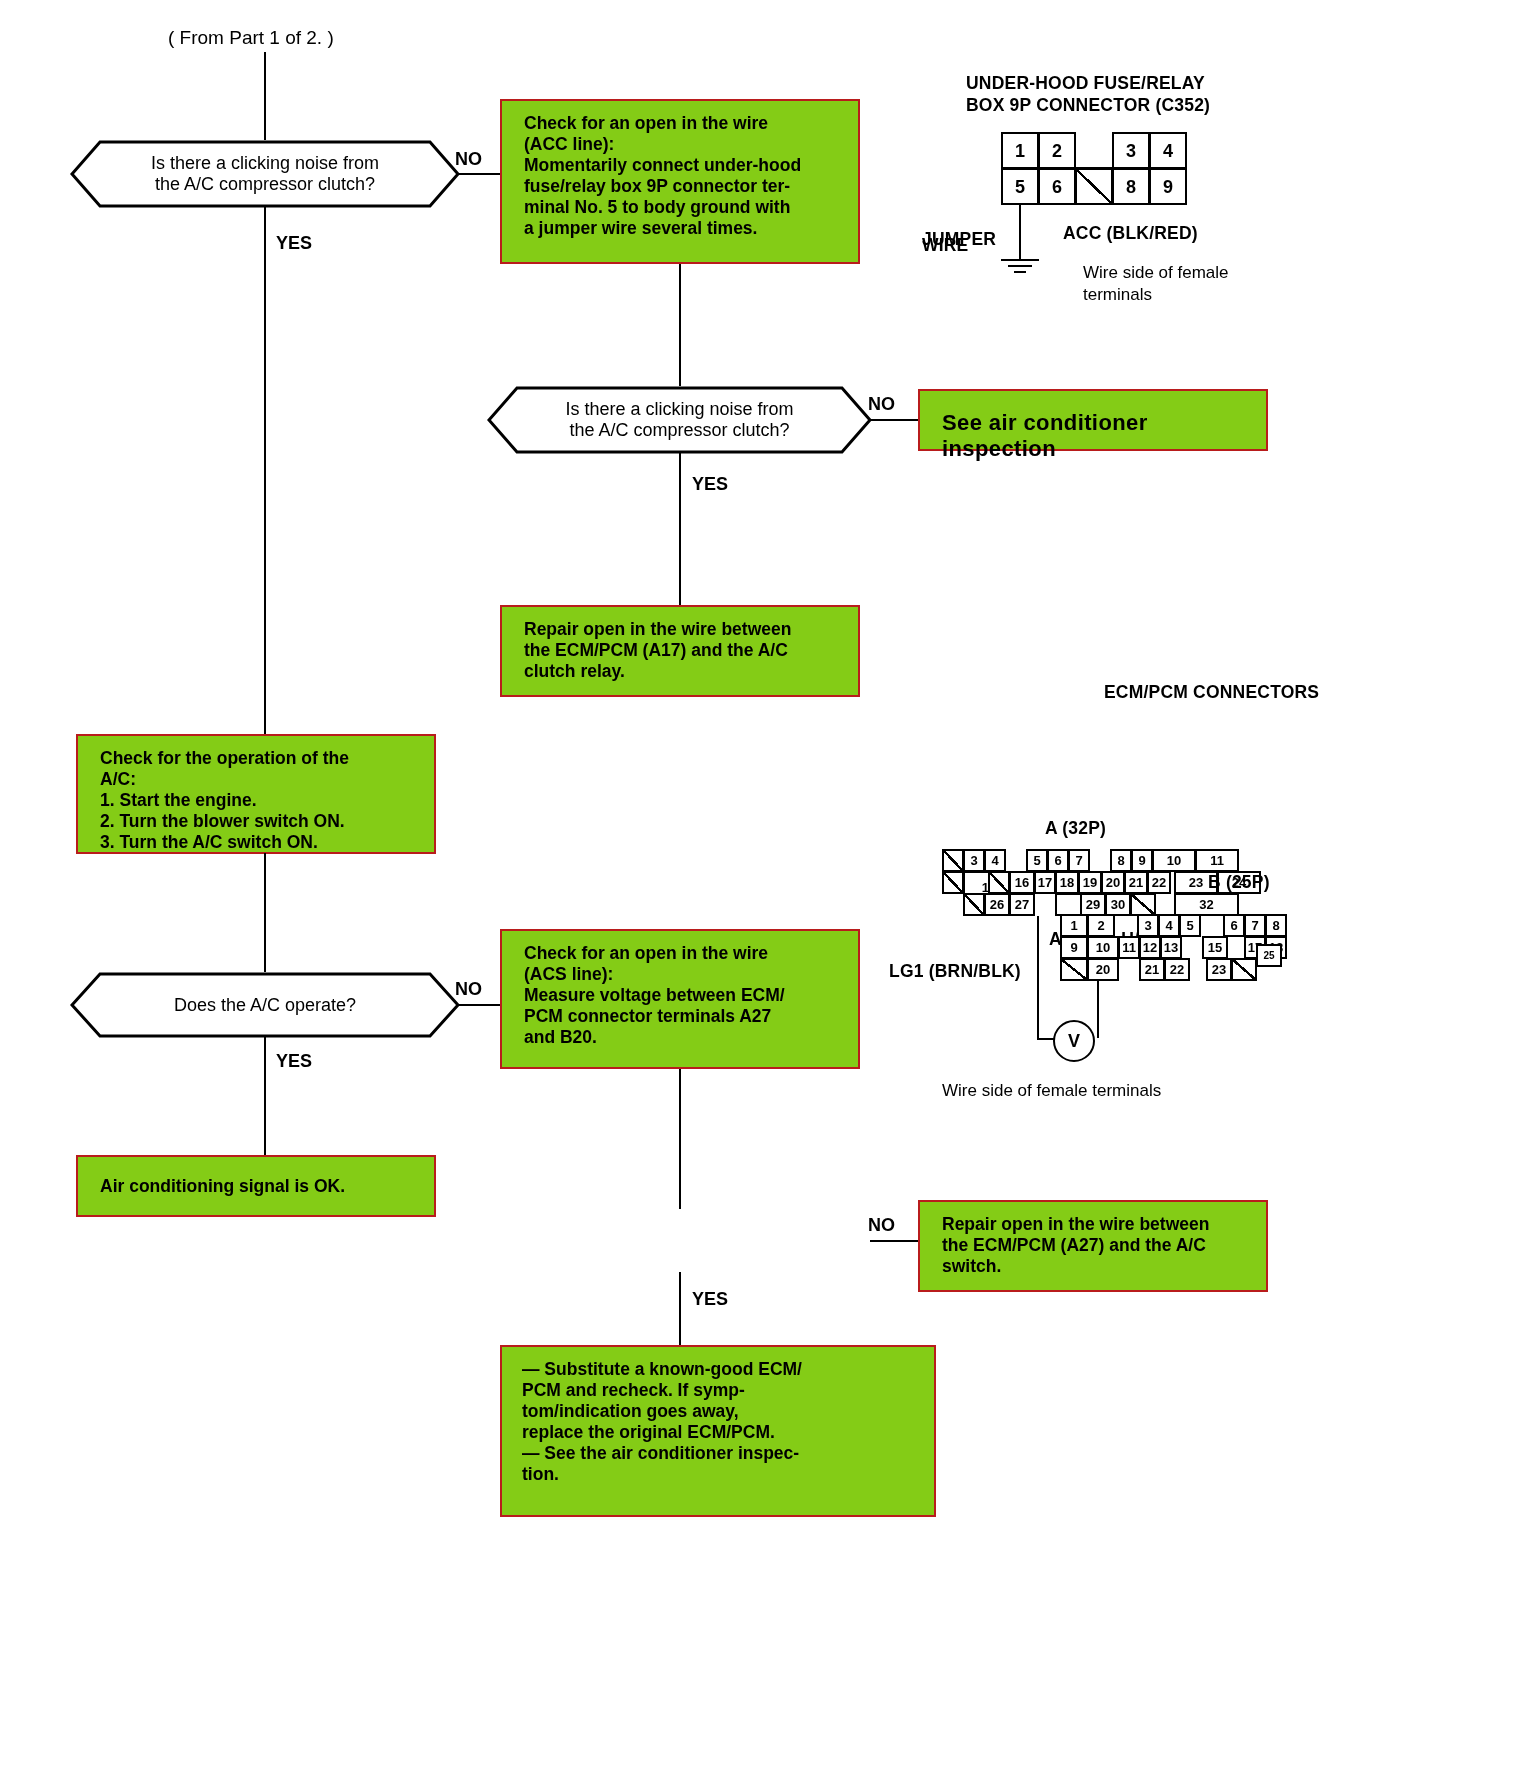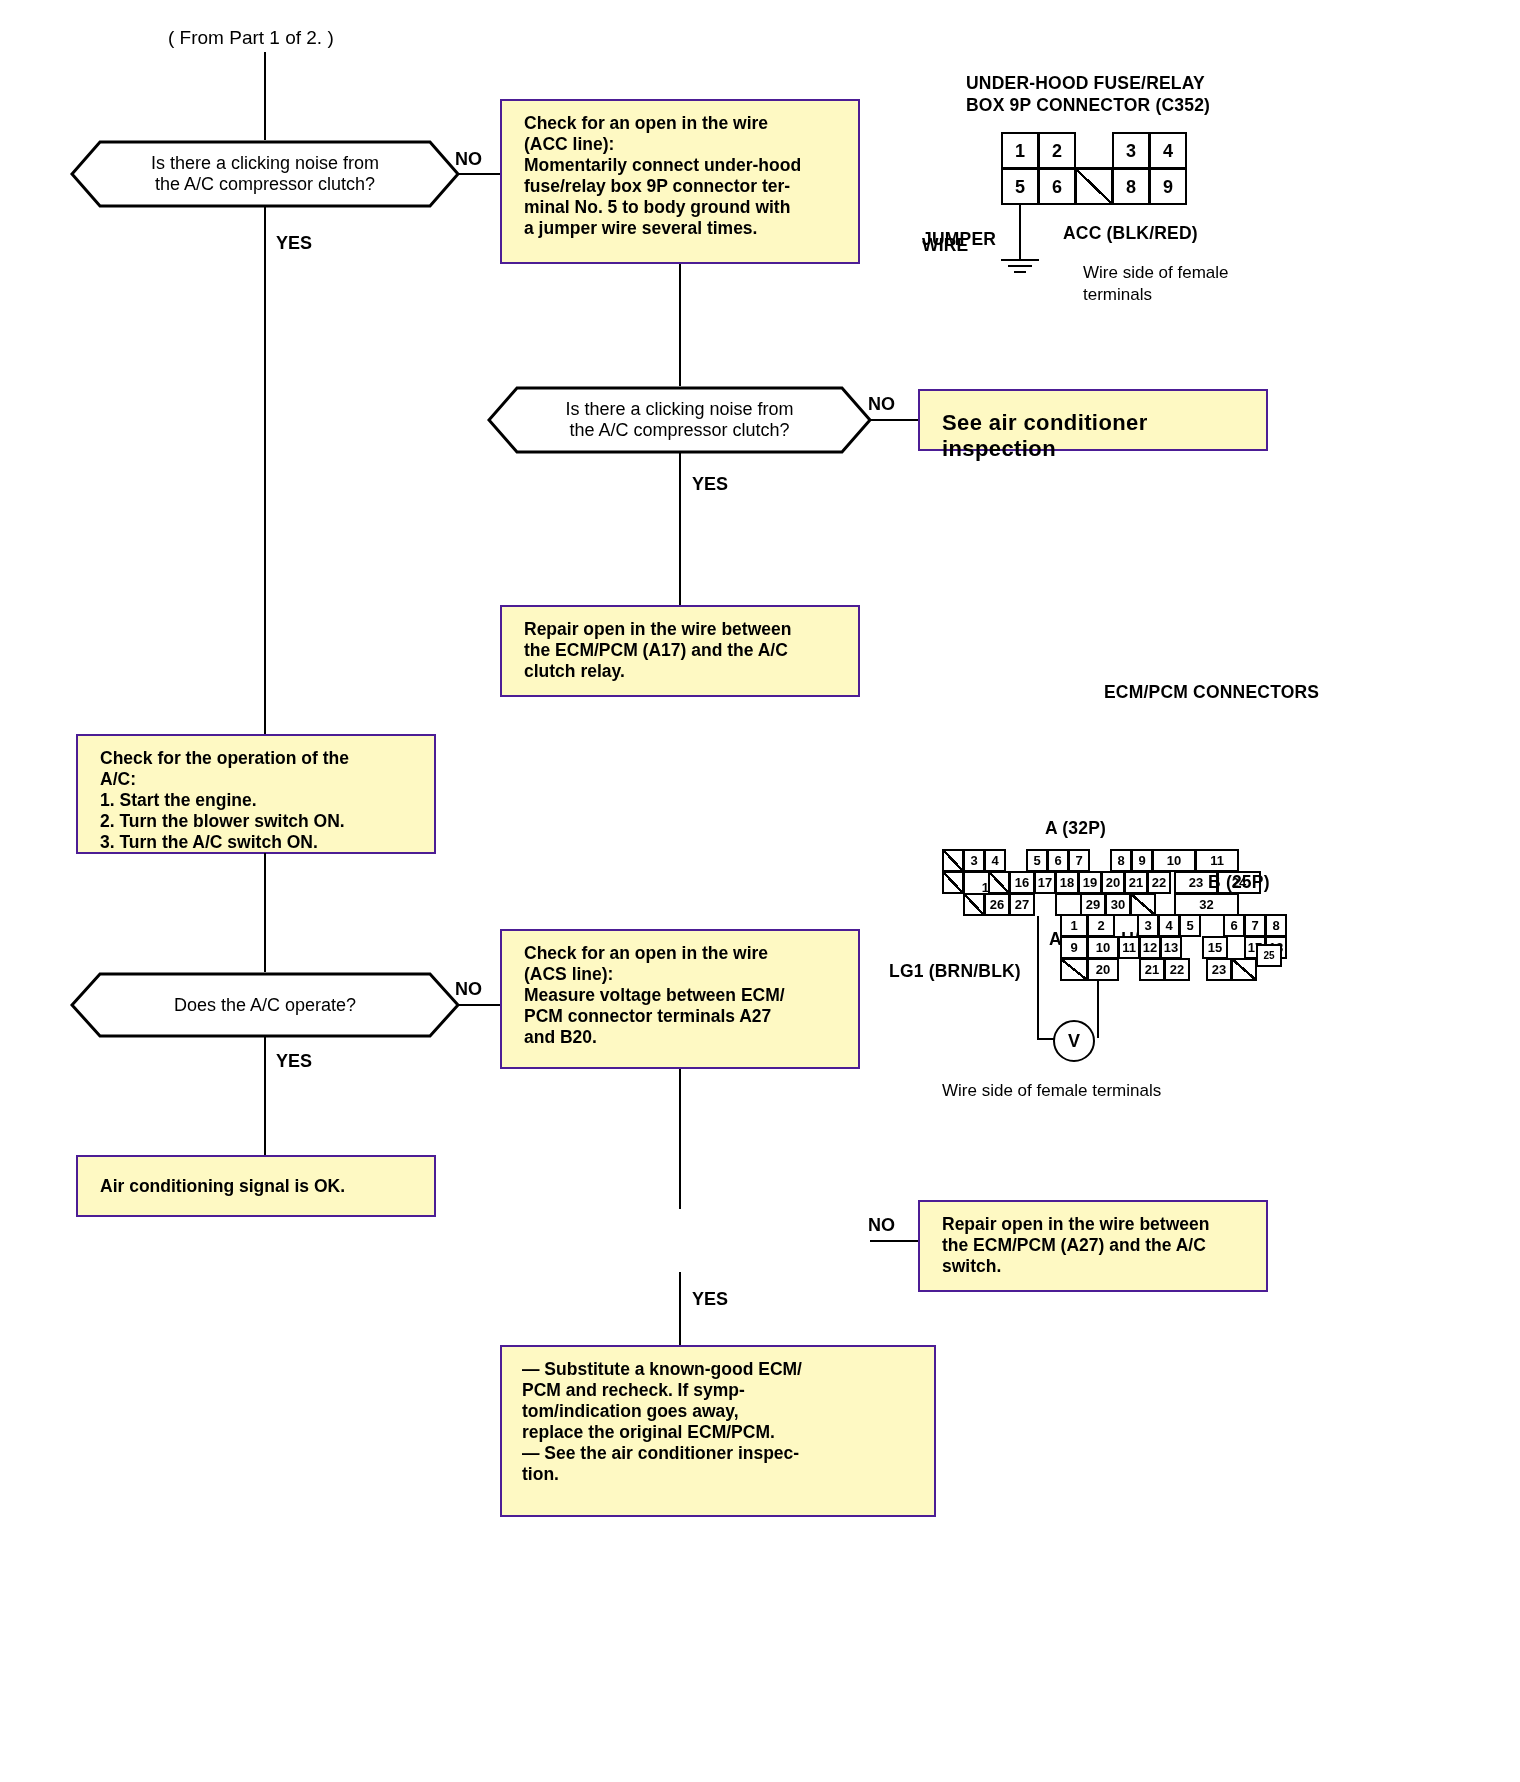--- a/index.html
+++ b/index.html
@@ -8,21 +8,21 @@
        -webkit-font-smoothing:none;}
   .stage{position:absolute;left:0;top:0;width:1520px;height:1782px;}
   .abs{position:absolute;}
 
   
   .t{position:absolute;white-space:pre;line-height:1.30;}
   .bold{font-weight:bold;}
   .cap{font-weight:bold;letter-spacing:.2px;}
 
   
-  .box{position:absolute;border:2px solid #4c1d95;background:#fef9c3;box-sizing:border-box;}
+  .box{position:absolute;border:2px solid #b91c1c;background:#84cc16;box-sizing:border-box;}
   .box .bt{position:absolute;left:22px;top:12px;right:10px;white-space:pre-line;}
 
   
   .hex{position:absolute;background:#fff;}
   .hex svg{display:block;}
   .hex .ht{position:absolute;left:0;right:0;top:0;bottom:0;
            display:flex;align-items:center;justify-content:center;
            text-align:center;white-space:pre-line;}
 
   

